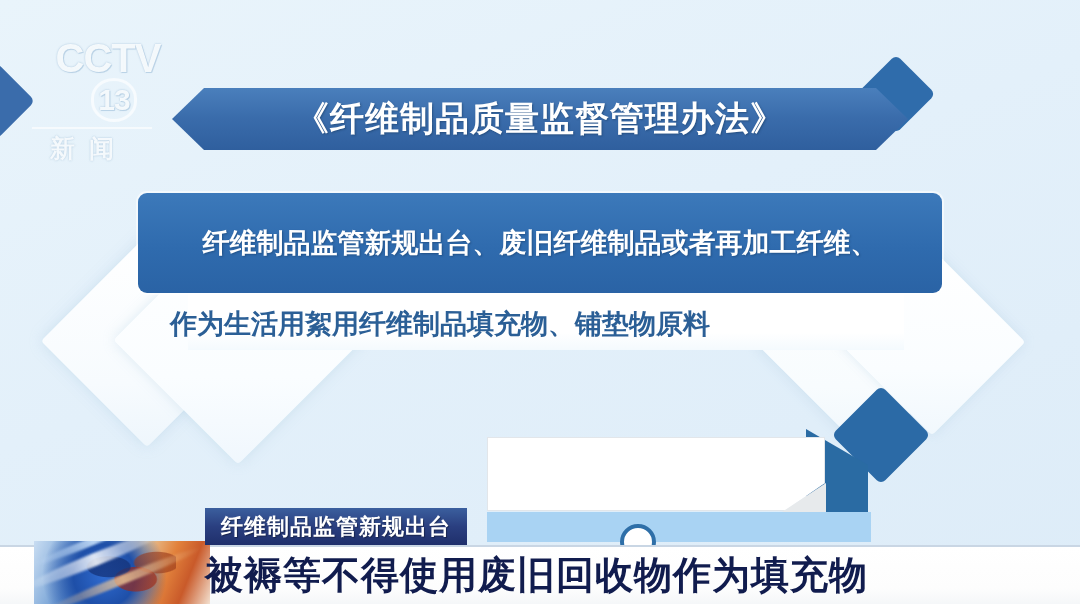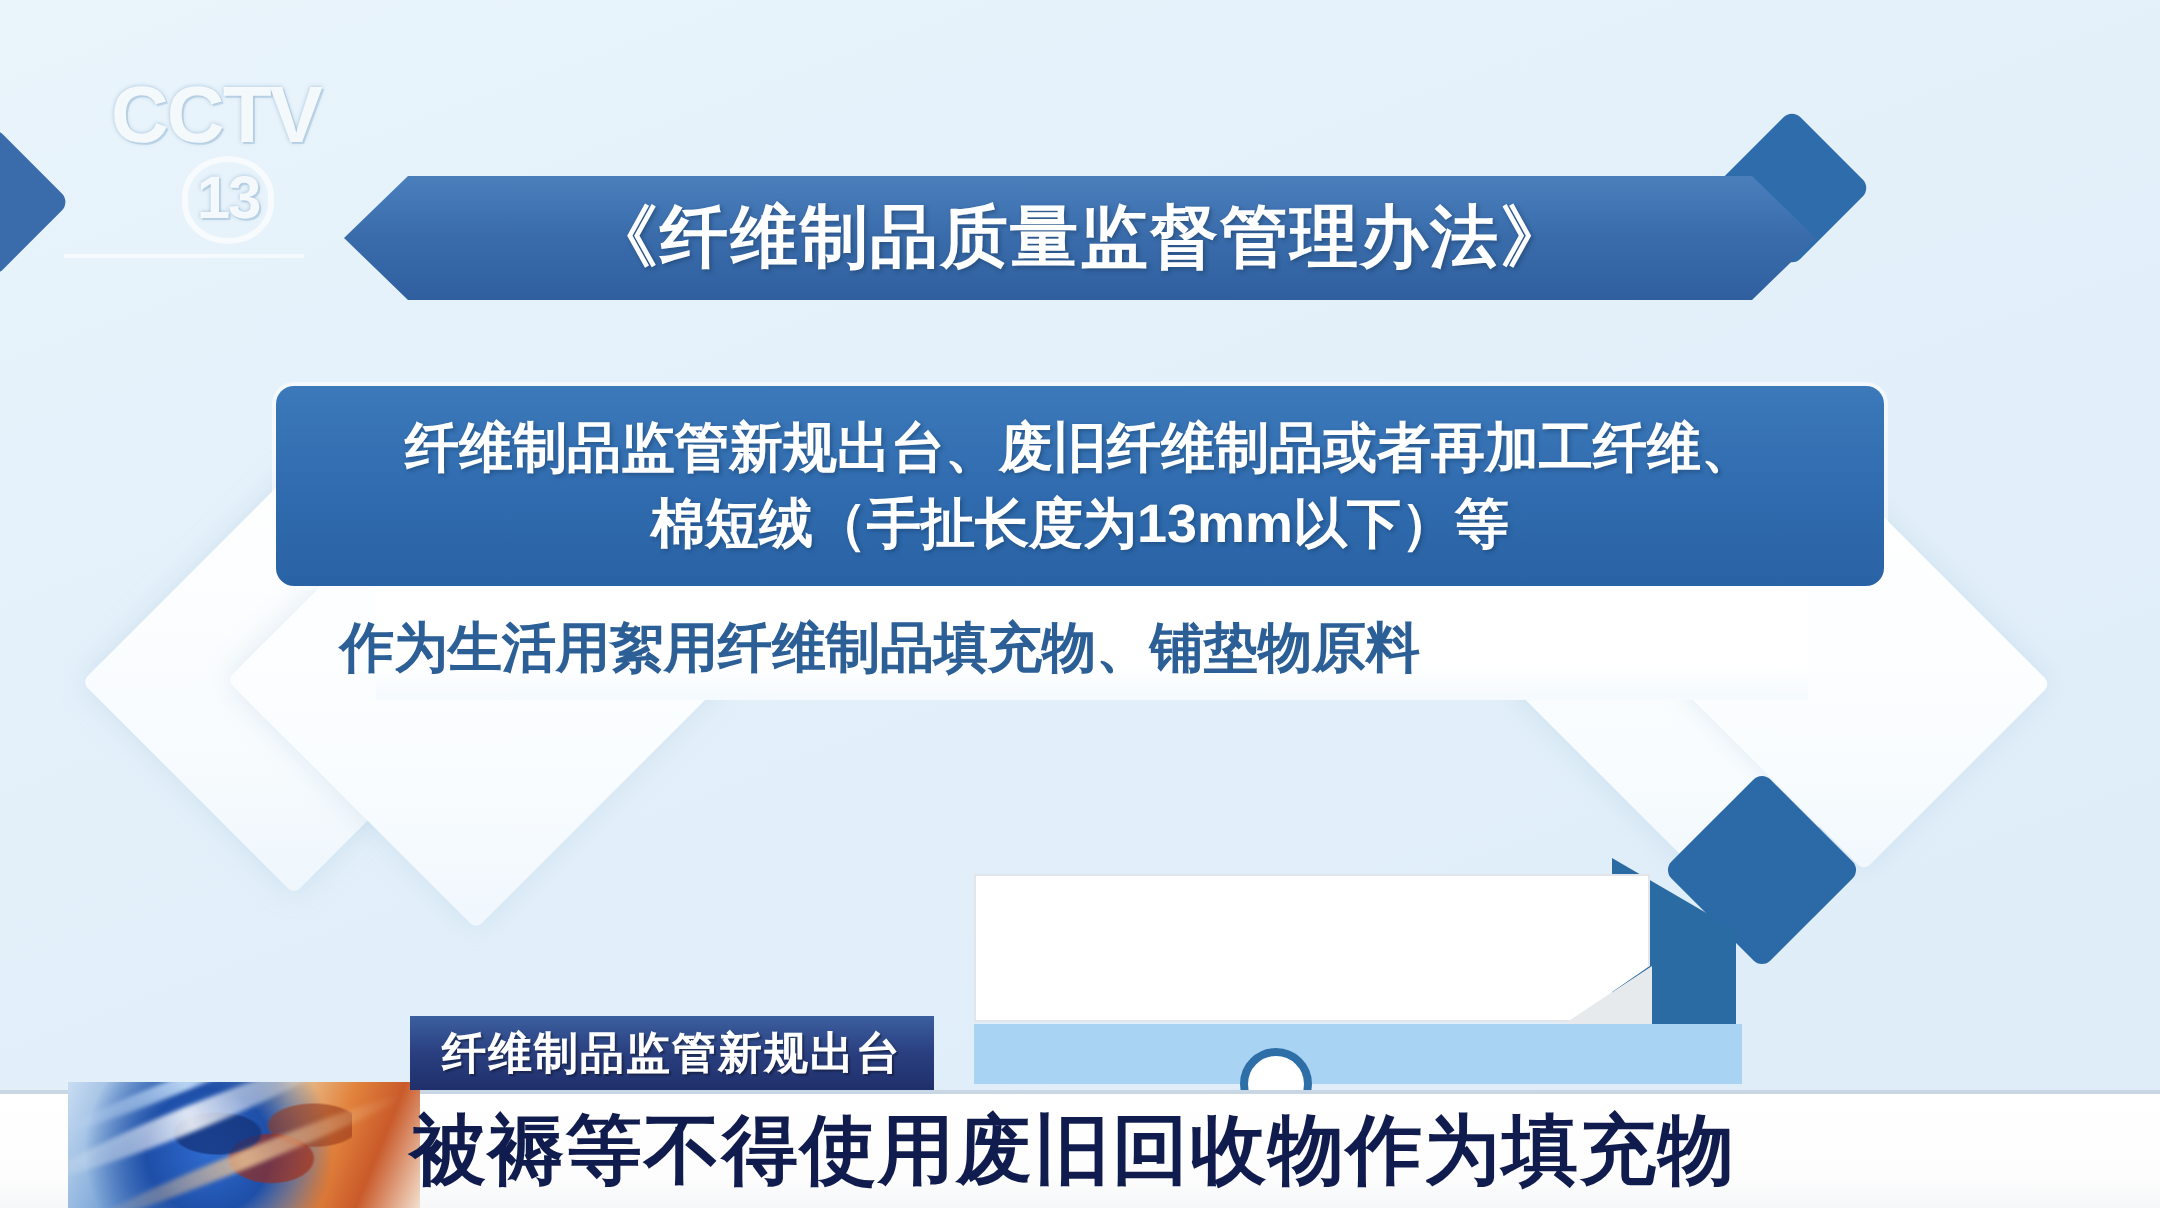--- a/index.html
+++ b/index.html
@@ -310,29 +310,29 @@
     <div class="blue-diamond" style="left:846px; top:400px; width:70px; height:70px; background:#2b6aa6;"></div>
     <div class="blue-diamond" style="left:-30px; top:74px; width:54px; height:54px; background:#3a6cab;"></div>
   </div>
 
   <div id="logo">
     <div class="cctv-text">
       <span>CCTV</span>
       <span class="thirteen">13</span>
     </div>
     <div class="logo-rule"></div>
+    <div class="news-cn">新闻</div>
   </div>
 
   <div id="title-banner">
     <span class="txt">《纤维制品质量监督管理办法》</span>
   </div>
 
   <div id="body-box">
     <div class="line">纤维制品监管新规出台、废旧纤维制品或者再加工纤维、</div>
-    <div class="line">棉短绒（手扯长度为13mm以下）等</div>
   </div>
 
   <div id="third-line">
     <span class="txt">作为生活用絮用纤维制品填充物、铺垫物原料</span>
   </div>
 
   <div id="doc-arrow"></div>
   <div id="doc"></div>
   <div id="doc-fold"></div>
   <div id="doc-lightbar"></div>

